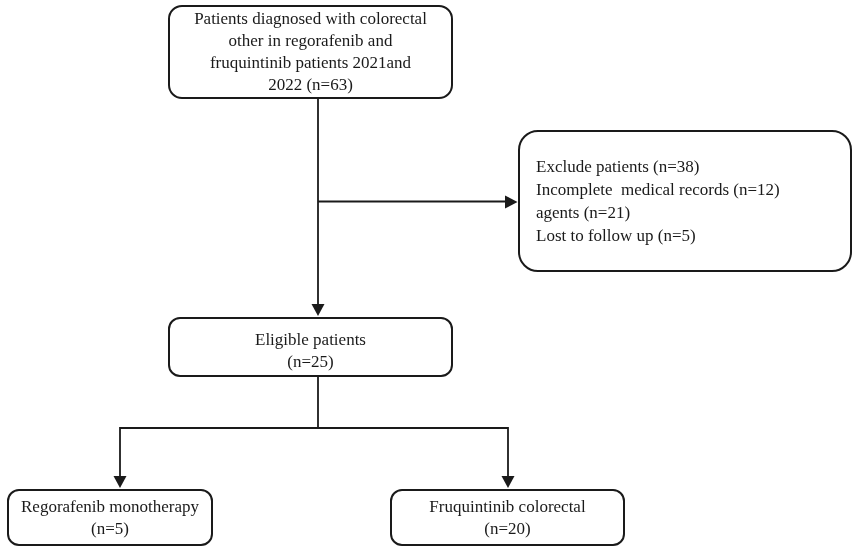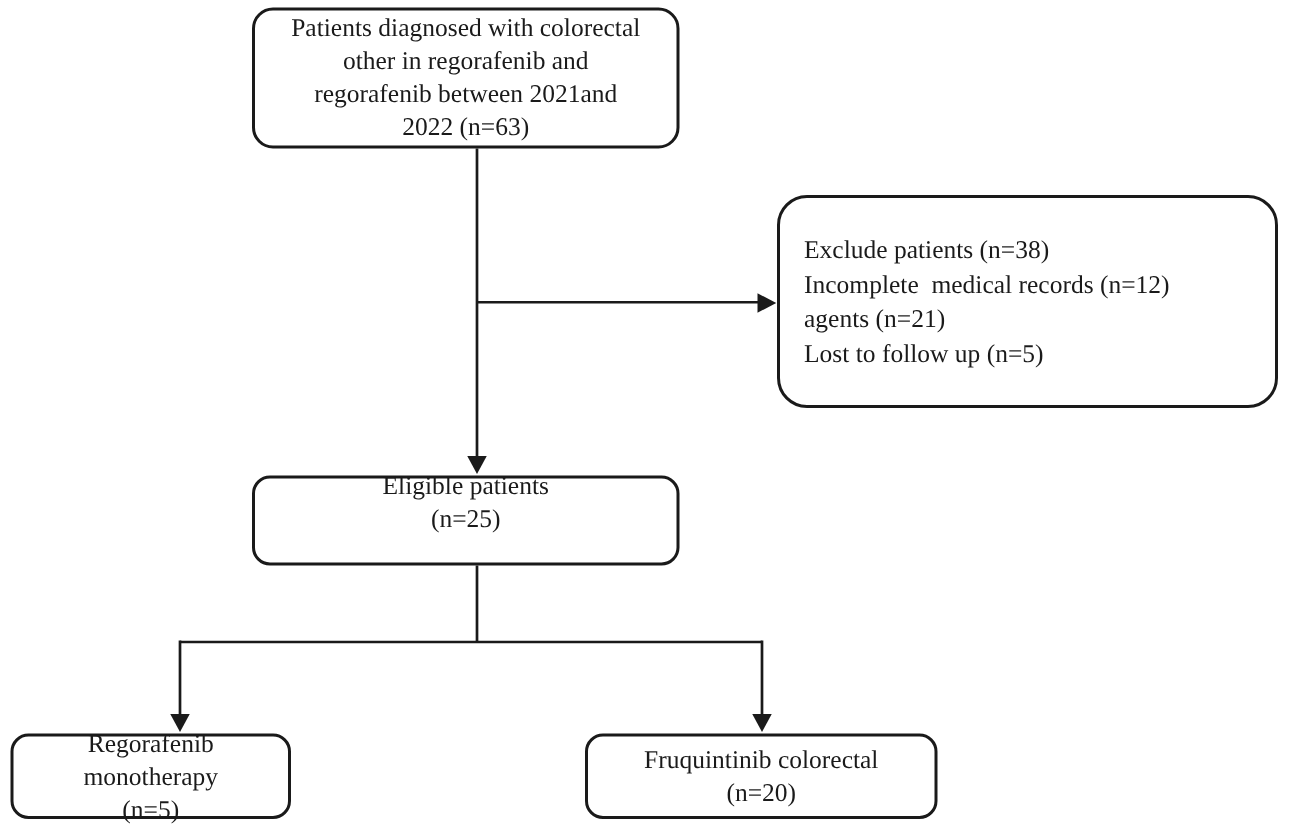--- a/index.html
+++ b/index.html
@@ -31,21 +31,21 @@
     background: #ffffff;
     font-size: 17px;
     line-height: 22px;
   }
   .node.centered {
     display: flex;
     flex-direction: column;
     justify-content: center;
     align-items: center;
     text-align: center;
-    padding: 18px 8px;
+    padding: 2px 8px;
   }
   .node.lefted {
     display: flex;
     flex-direction: column;
     justify-content: center;
     text-align: left;
     padding: 16px 16px;
     line-height: 23px;
   }
   .node .line {
@@ -58,21 +58,21 @@
   #node-excluded {
     left: 518px; top: 130px; width: 334px; height: 142px;
     border-radius: 20px;
   }
   #node-eligible {
     left: 168px; top: 317px; width: 285px; height: 60px;
     border-radius: 12px;
     justify-content: flex-end;
   }
   #node-regorafenib {
-    left: 7px; top: 489px; width: 187px; height: 57px;
+    left: 7px; top: 489px; width: 206px; height: 57px;
     border-radius: 12px;
   }
   #node-fruquintinib {
     left: 390px; top: 489px; width: 235px; height: 57px;
     border-radius: 12px;
   }
   .connectors line {
     stroke: #1a1a1a;
     stroke-width: 1.8;
   }
@@ -100,21 +100,21 @@
     <line x1="120" y1="427" x2="120" y2="478"></line>
     <polygon points="113.5,476 126.5,476 120,488"></polygon>
 
     <line x1="508" y1="427" x2="508" y2="478"></line>
     <polygon points="501.5,476 514.5,476 508,488"></polygon>
   </svg>
 
   <div class="node centered" id="node-initial">
     <div class="line">Patients diagnosed with colorectal</div>
     <div class="line">other in regorafenib and</div>
-    <div class="line">regorafenib between 2021and</div>
+    <div class="line">fruquintinib patients 2021and</div>
     <div class="line">2022 (n=63)</div>
   </div>
 
   <div class="node lefted" id="node-excluded">
     <div class="line">Exclude patients (n=38)</div>
     <div class="line">Incomplete  medical records (n=12)</div>
     <div class="line">agents (n=21)</div>
     <div class="line">Lost to follow up (n=5)</div>
   </div>
 

